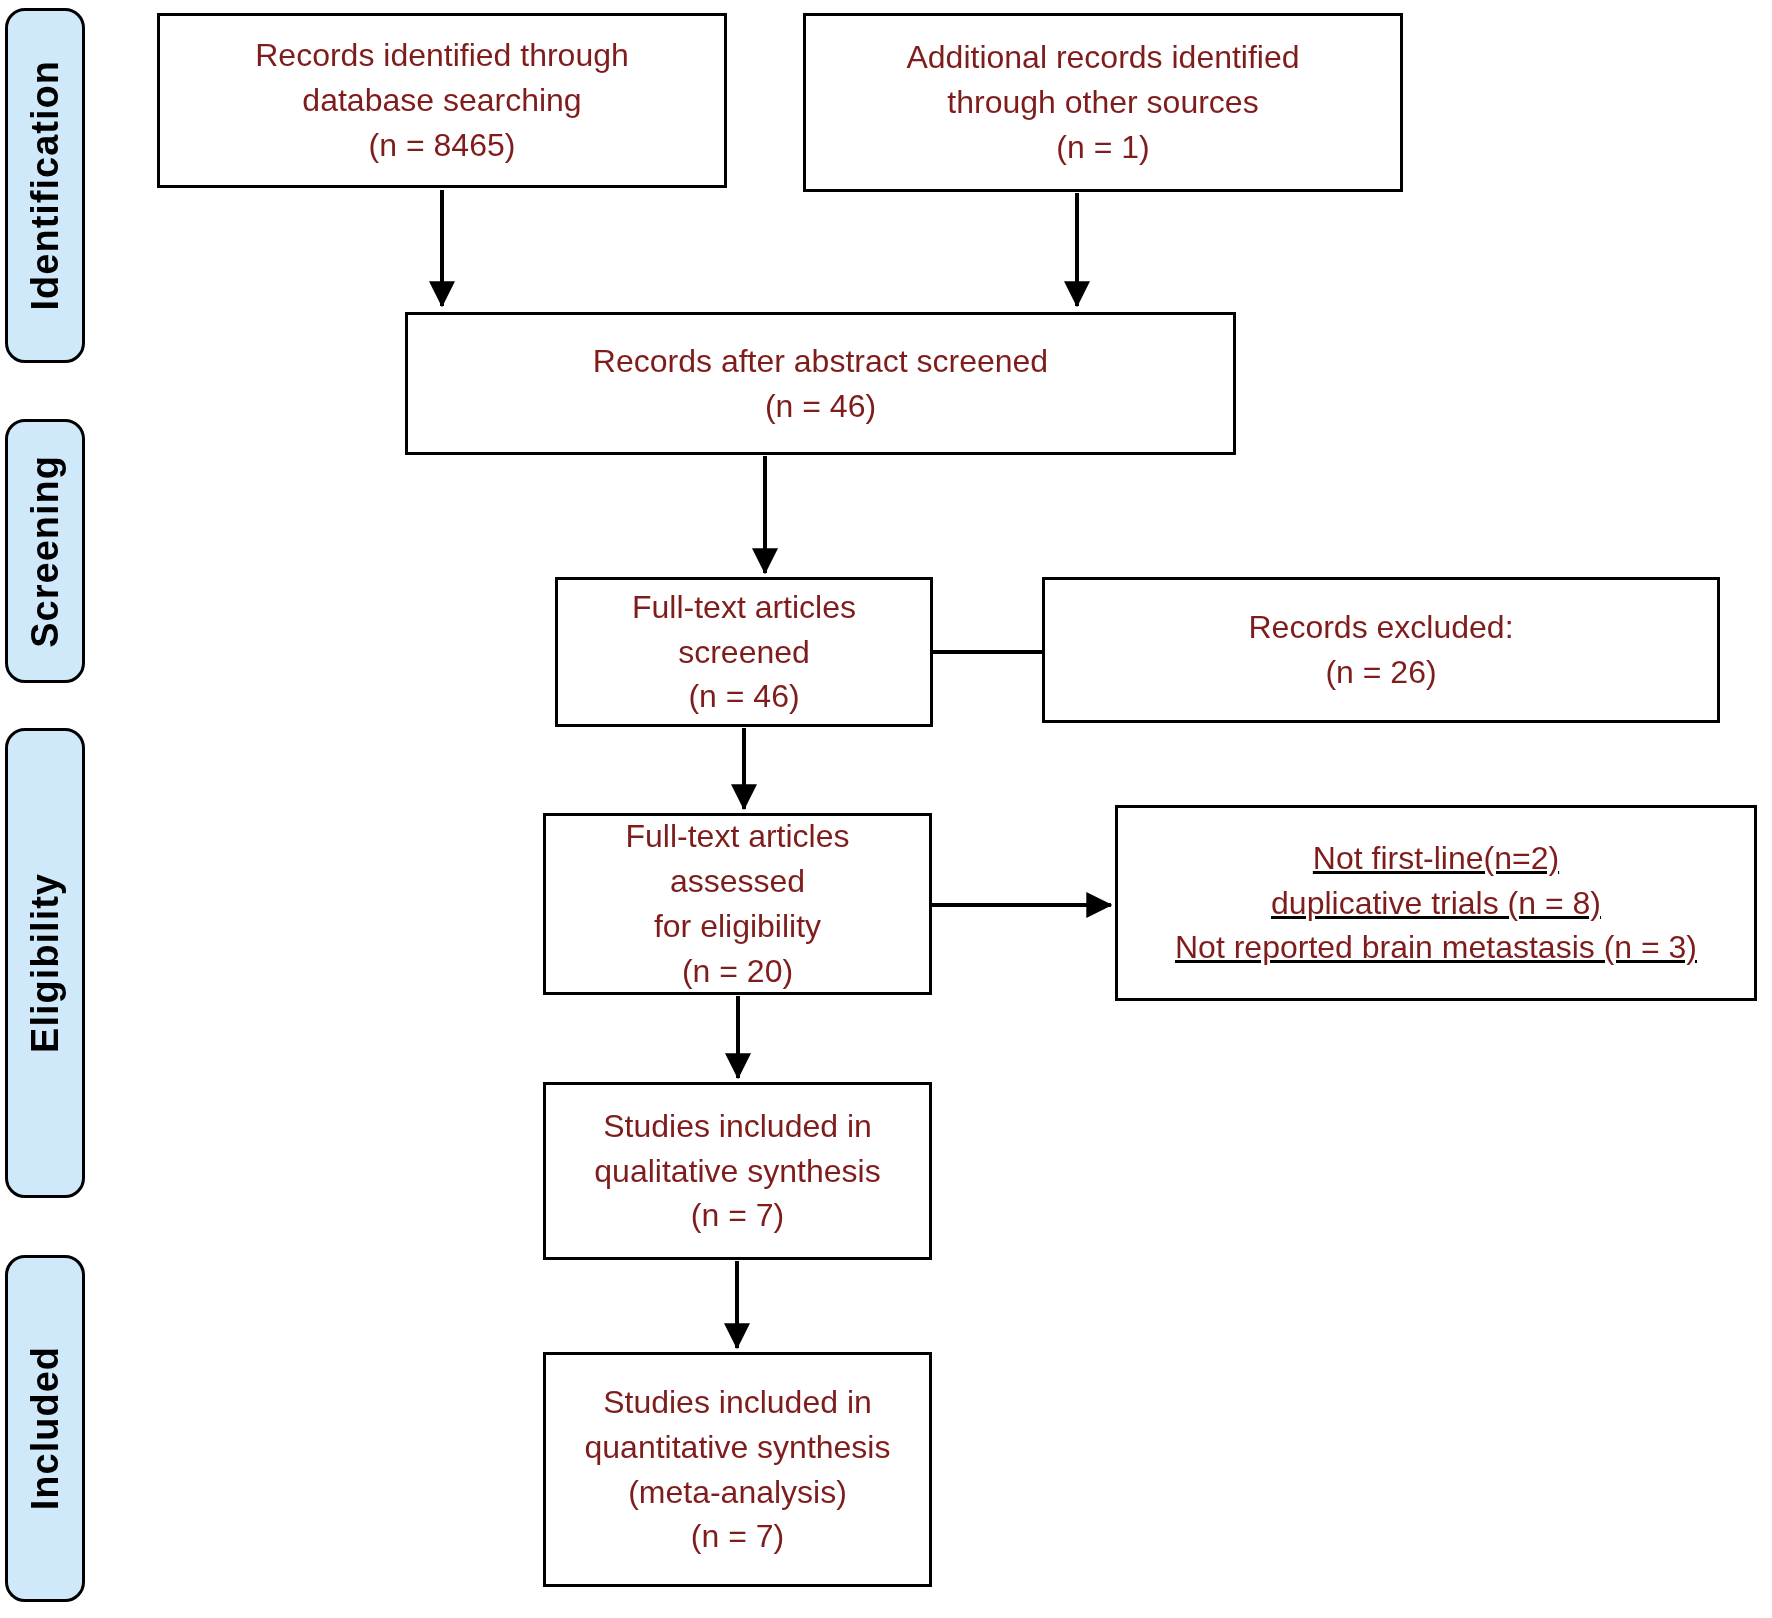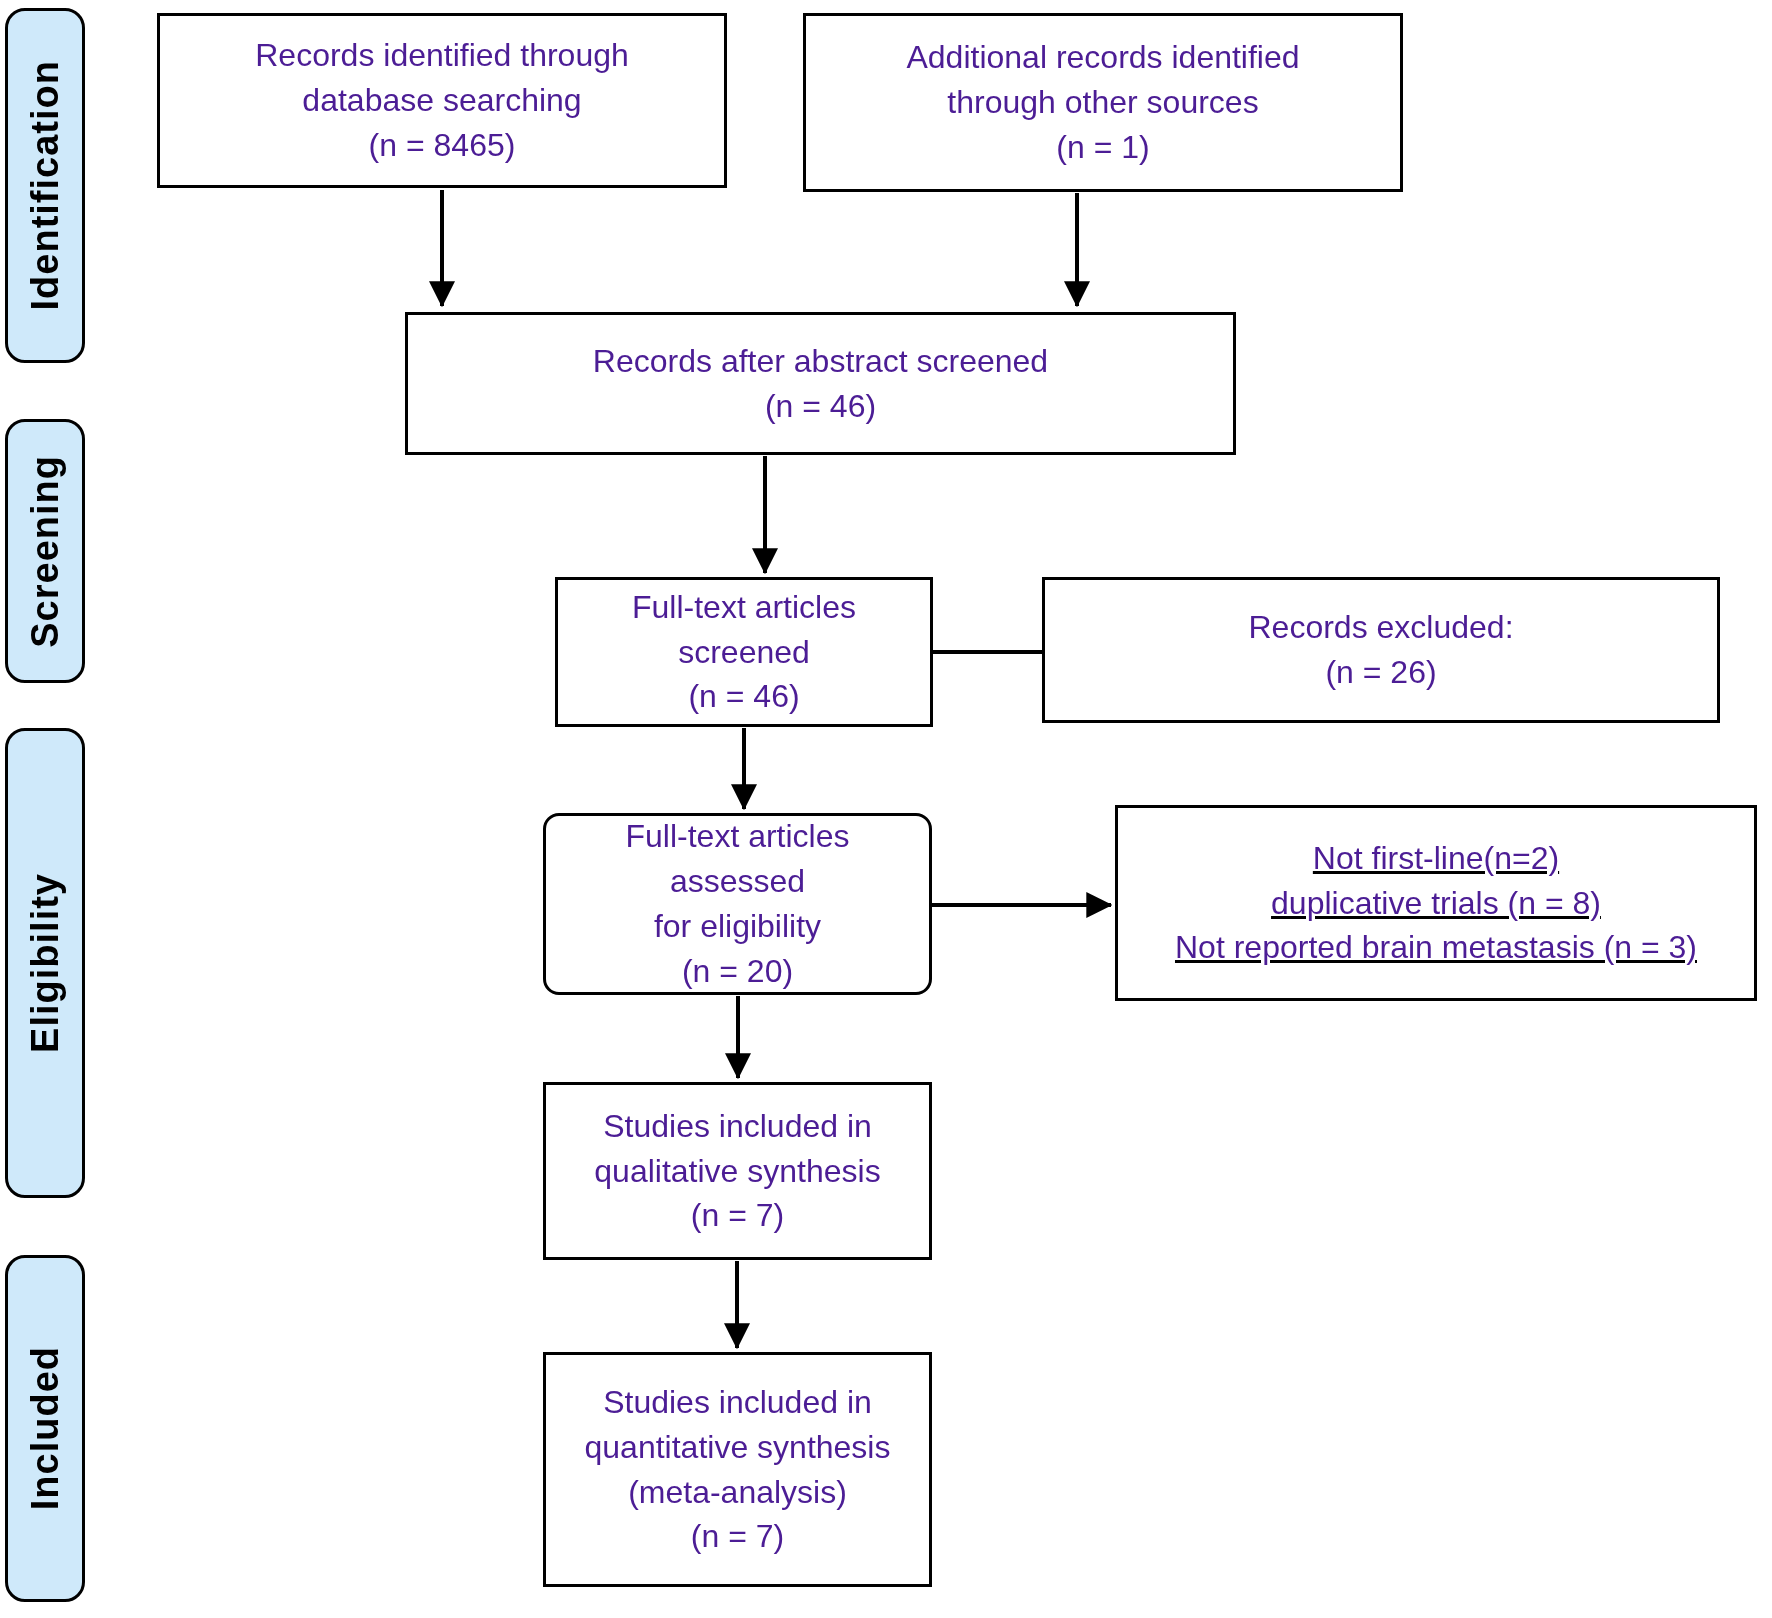--- a/index.html
+++ b/index.html
@@ -51,21 +51,21 @@
     display: flex;
     align-items: center;
     justify-content: center;
     text-align: center;
     padding: 4px 8px;
   }
   .node-text {
     white-space: pre-line;
     font-size: 32px;
     line-height: 1.4;
-    color: #4c1d95;
+    color: #7f1d1d;
   }
 </style>
 </head>
 <body>
 
 <div id="diagram">
 
   <svg id="arrow-layer" viewBox="0 0 1772 1618" xmlns="http://www.w3.org/2000/svg">
     <defs>
       <marker id="ah" viewBox="0 0 10 10" refX="9.5" refY="5" markerWidth="26" markerHeight="26" markerUnits="userSpaceOnUse" orient="auto">
@@ -115,21 +115,21 @@
   <div class="node" style="left:555px; top:577px; width:378px; height:150px;">
     <span class="node-text">Full-text articles screened
 (n = 46)</span>
   </div>
 
   <div class="node" style="left:1042px; top:577px; width:678px; height:146px;">
     <span class="node-text">Records excluded:
 (n = 26)</span>
   </div>
 
-  <div class="node" style="left:543px; top:813px; width:389px; height:182px;border-radius:16px;">
+  <div class="node" style="left:543px; top:813px; width:389px; height:182px;">
     <span class="node-text">Full-text articles assessed
 for eligibility
 (n = 20)</span>
   </div>
 
   <div class="node" style="left:1115px; top:805px; width:642px; height:196px;text-decoration:underline;">
     <span class="node-text">Not first-line(n=2)
 duplicative trials (n = 8)
 Not reported brain metastasis (n = 3)</span>
   </div>

